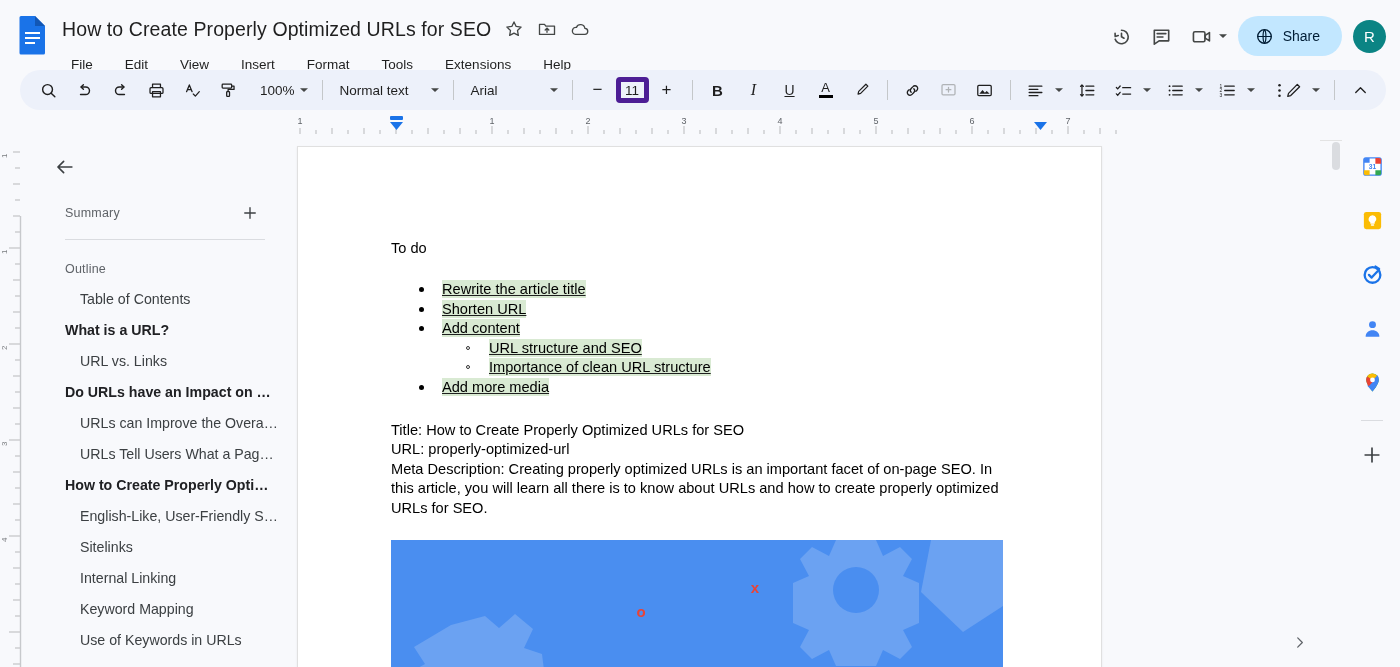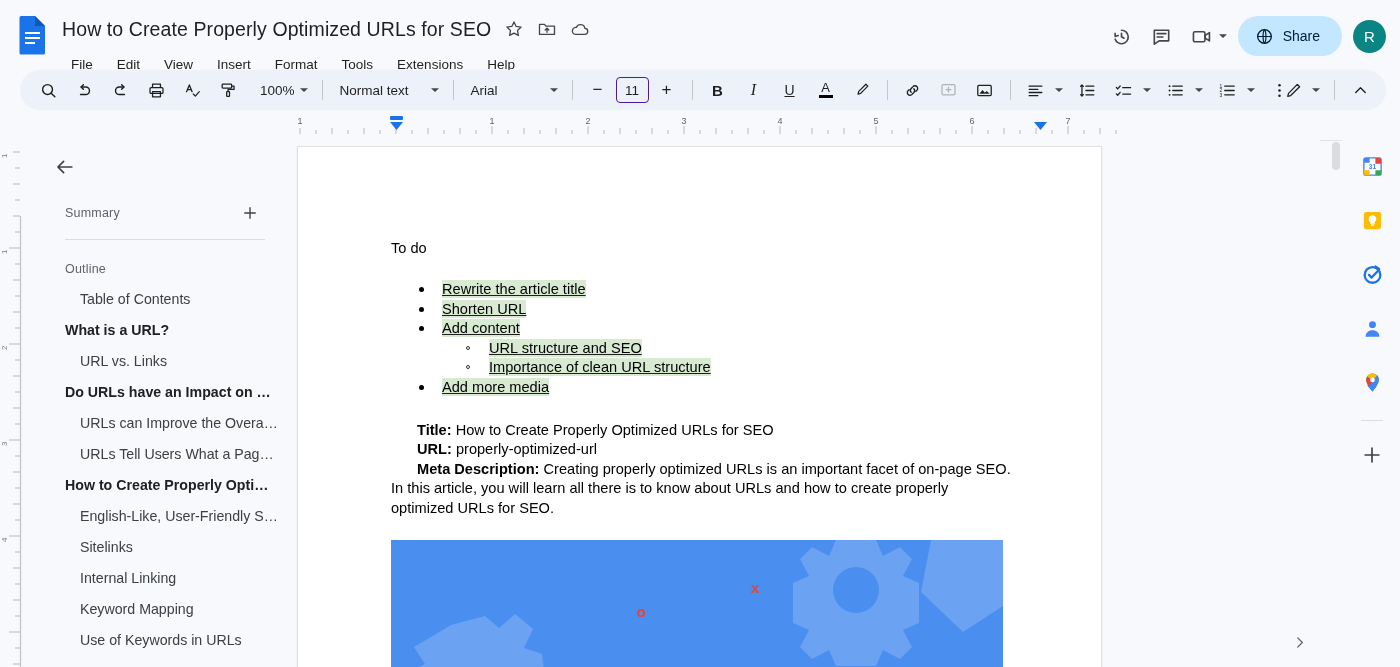--- a/index.html
+++ b/index.html
@@ -24,21 +24,21 @@
     width:30px; height:40px; margin-right:14px; margin-top:3px;
     flex:0 0 auto;
   }
   .title-block { flex:0 0 auto; padding-top:2px; }
   .title-row { display:flex; align-items:center; gap:13px; height:30px; }
   .doc-title {
     font-size:19.5px; color:#1f1f1f; letter-spacing:.1px;
     white-space:nowrap; font-weight:400;
   }
   .title-icon { width:20px; height:20px; color:#444746; cursor:pointer; flex:0 0 auto; }
-  .menubar { display:flex; gap:8px; margin-top:11px; margin-left:1px; }
+  .menubar { display:flex; gap:16px; margin-top:11px; margin-left:1px; }
   .menu-item {
     font-size:13.5px; color:#1f1f1f; padding:2px 8px; border-radius:4px;
     cursor:pointer; white-space:nowrap;
   }
 
   .header-right {
     position:absolute; right:14px; top:16px;
     display:flex; align-items:center; gap:0;
   }
   .hdr-icon-btn {
@@ -84,21 +84,21 @@
   }
   .tb-select {
     display:flex; align-items:center; justify-content:space-between;
     height:30px; border-radius:4px; cursor:pointer; font-size:13.5px;
     color:#1f1f1f; padding:0 6px 0 10px;
   }
   .tb-style { width:116px; }
   .tb-font { width:104px; }
   .caret { width:10px; height:10px; flex:0 0 auto; }
   .fontsize-box {
-    width:33px; height:26px; border:1px solid #4c1d95; border-radius:4px;
+    width:33px; height:26px; border:5px solid #4c1d95; border-radius:4px;
     display:flex; align-items:center; justify-content:center;
     font-size:13.5px; color:#1f1f1f; background:transparent; cursor:text;
   }
   .tb-right { position:absolute; right:8px; display:flex; align-items:center; }
 
   
   .ruler-row { height:22px; position:relative; background:#f8f9fc; }
   .ruler {
     position:absolute; left:286px; right:70px; top:0; height:22px;
   }
@@ -163,21 +163,21 @@
   }
   .li > .bullet {
     position:absolute; left:-23px; top:7px;
     width:5px; height:5px; border-radius:50%; background:#000;
   }
   .li.hollow > .bullet {
     background:transparent; border:1px solid #333; width:4px; height:4px; top:7px;
   }
   .hl { background:#d9ead3; padding:1px 0; }
   .meta { margin-top:24px; font-size:14.6px; line-height:19.5px; color:#000; }
-  .meta b { font-weight:700;margin-left:26px; }
+  .meta b { font-weight:400; }
   .hero {
     margin-top:22px; width:612px; height:230px;
     position:relative; overflow:hidden; background:#4a8ef0;
   }
 
   
   .rail {
     width:56px; flex:0 0 auto; background:#f8f9fc;
     display:flex; flex-direction:column; align-items:center;
     padding-top:12px; border-left:0px;

